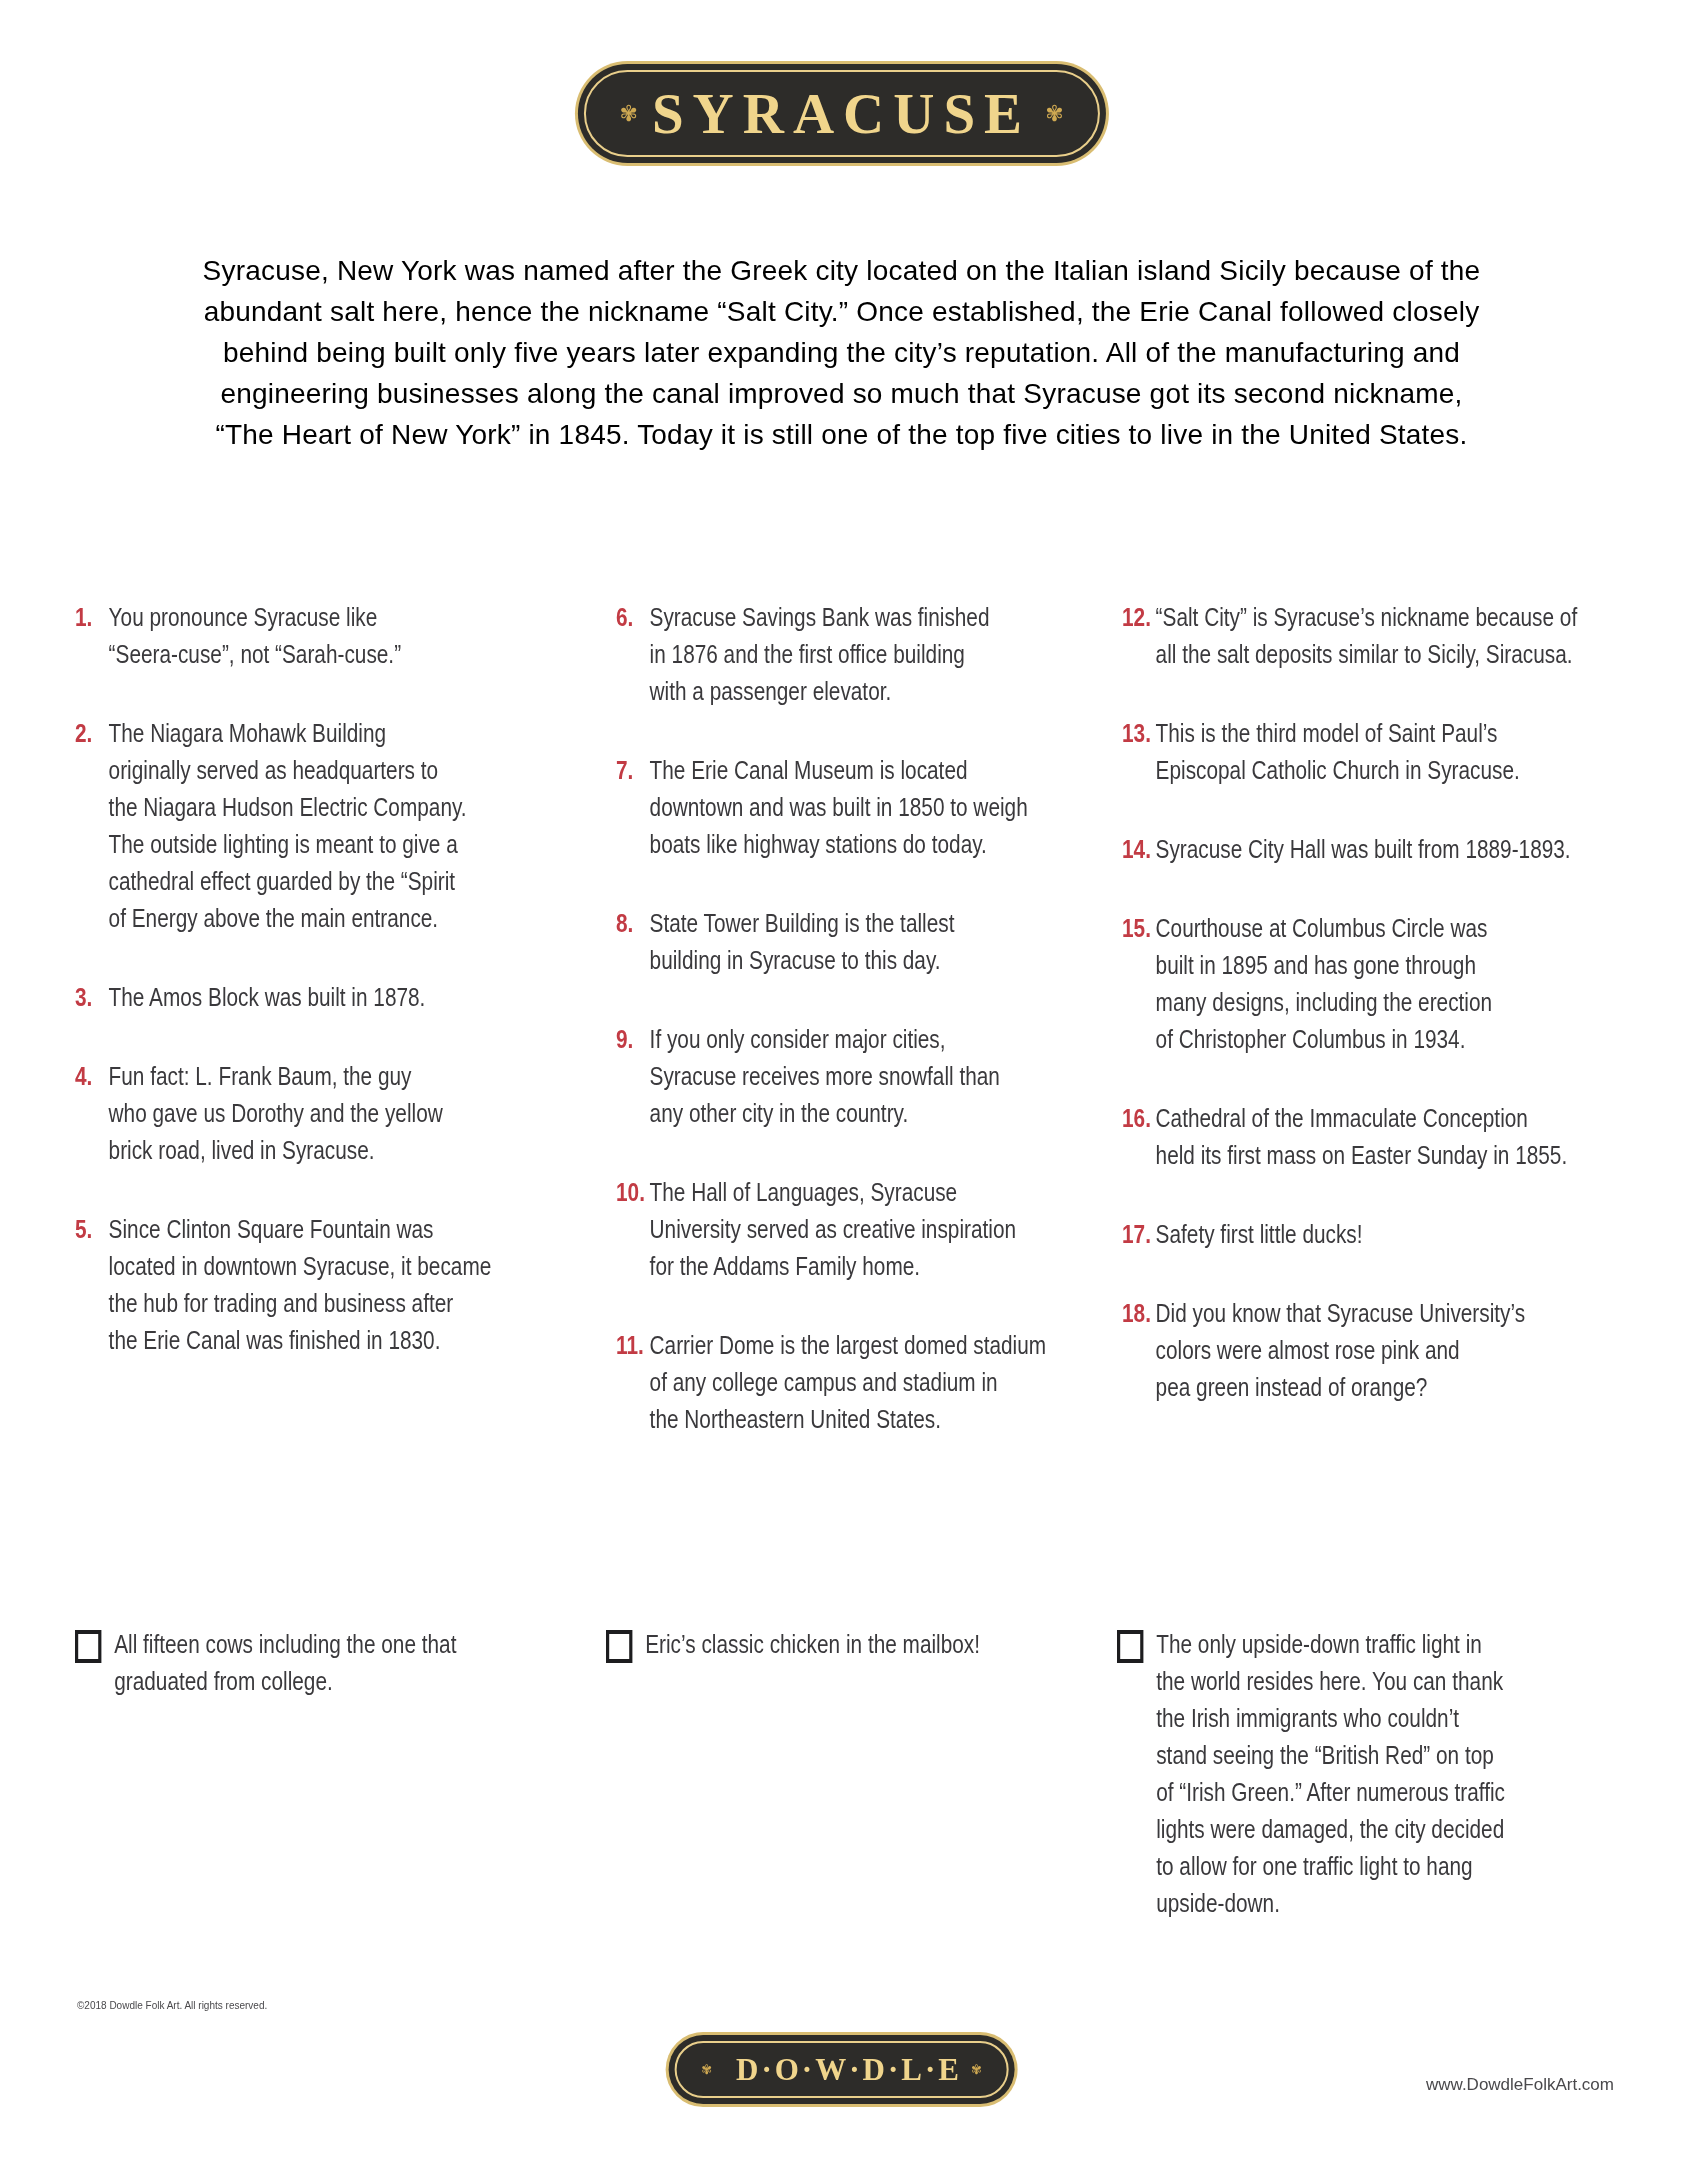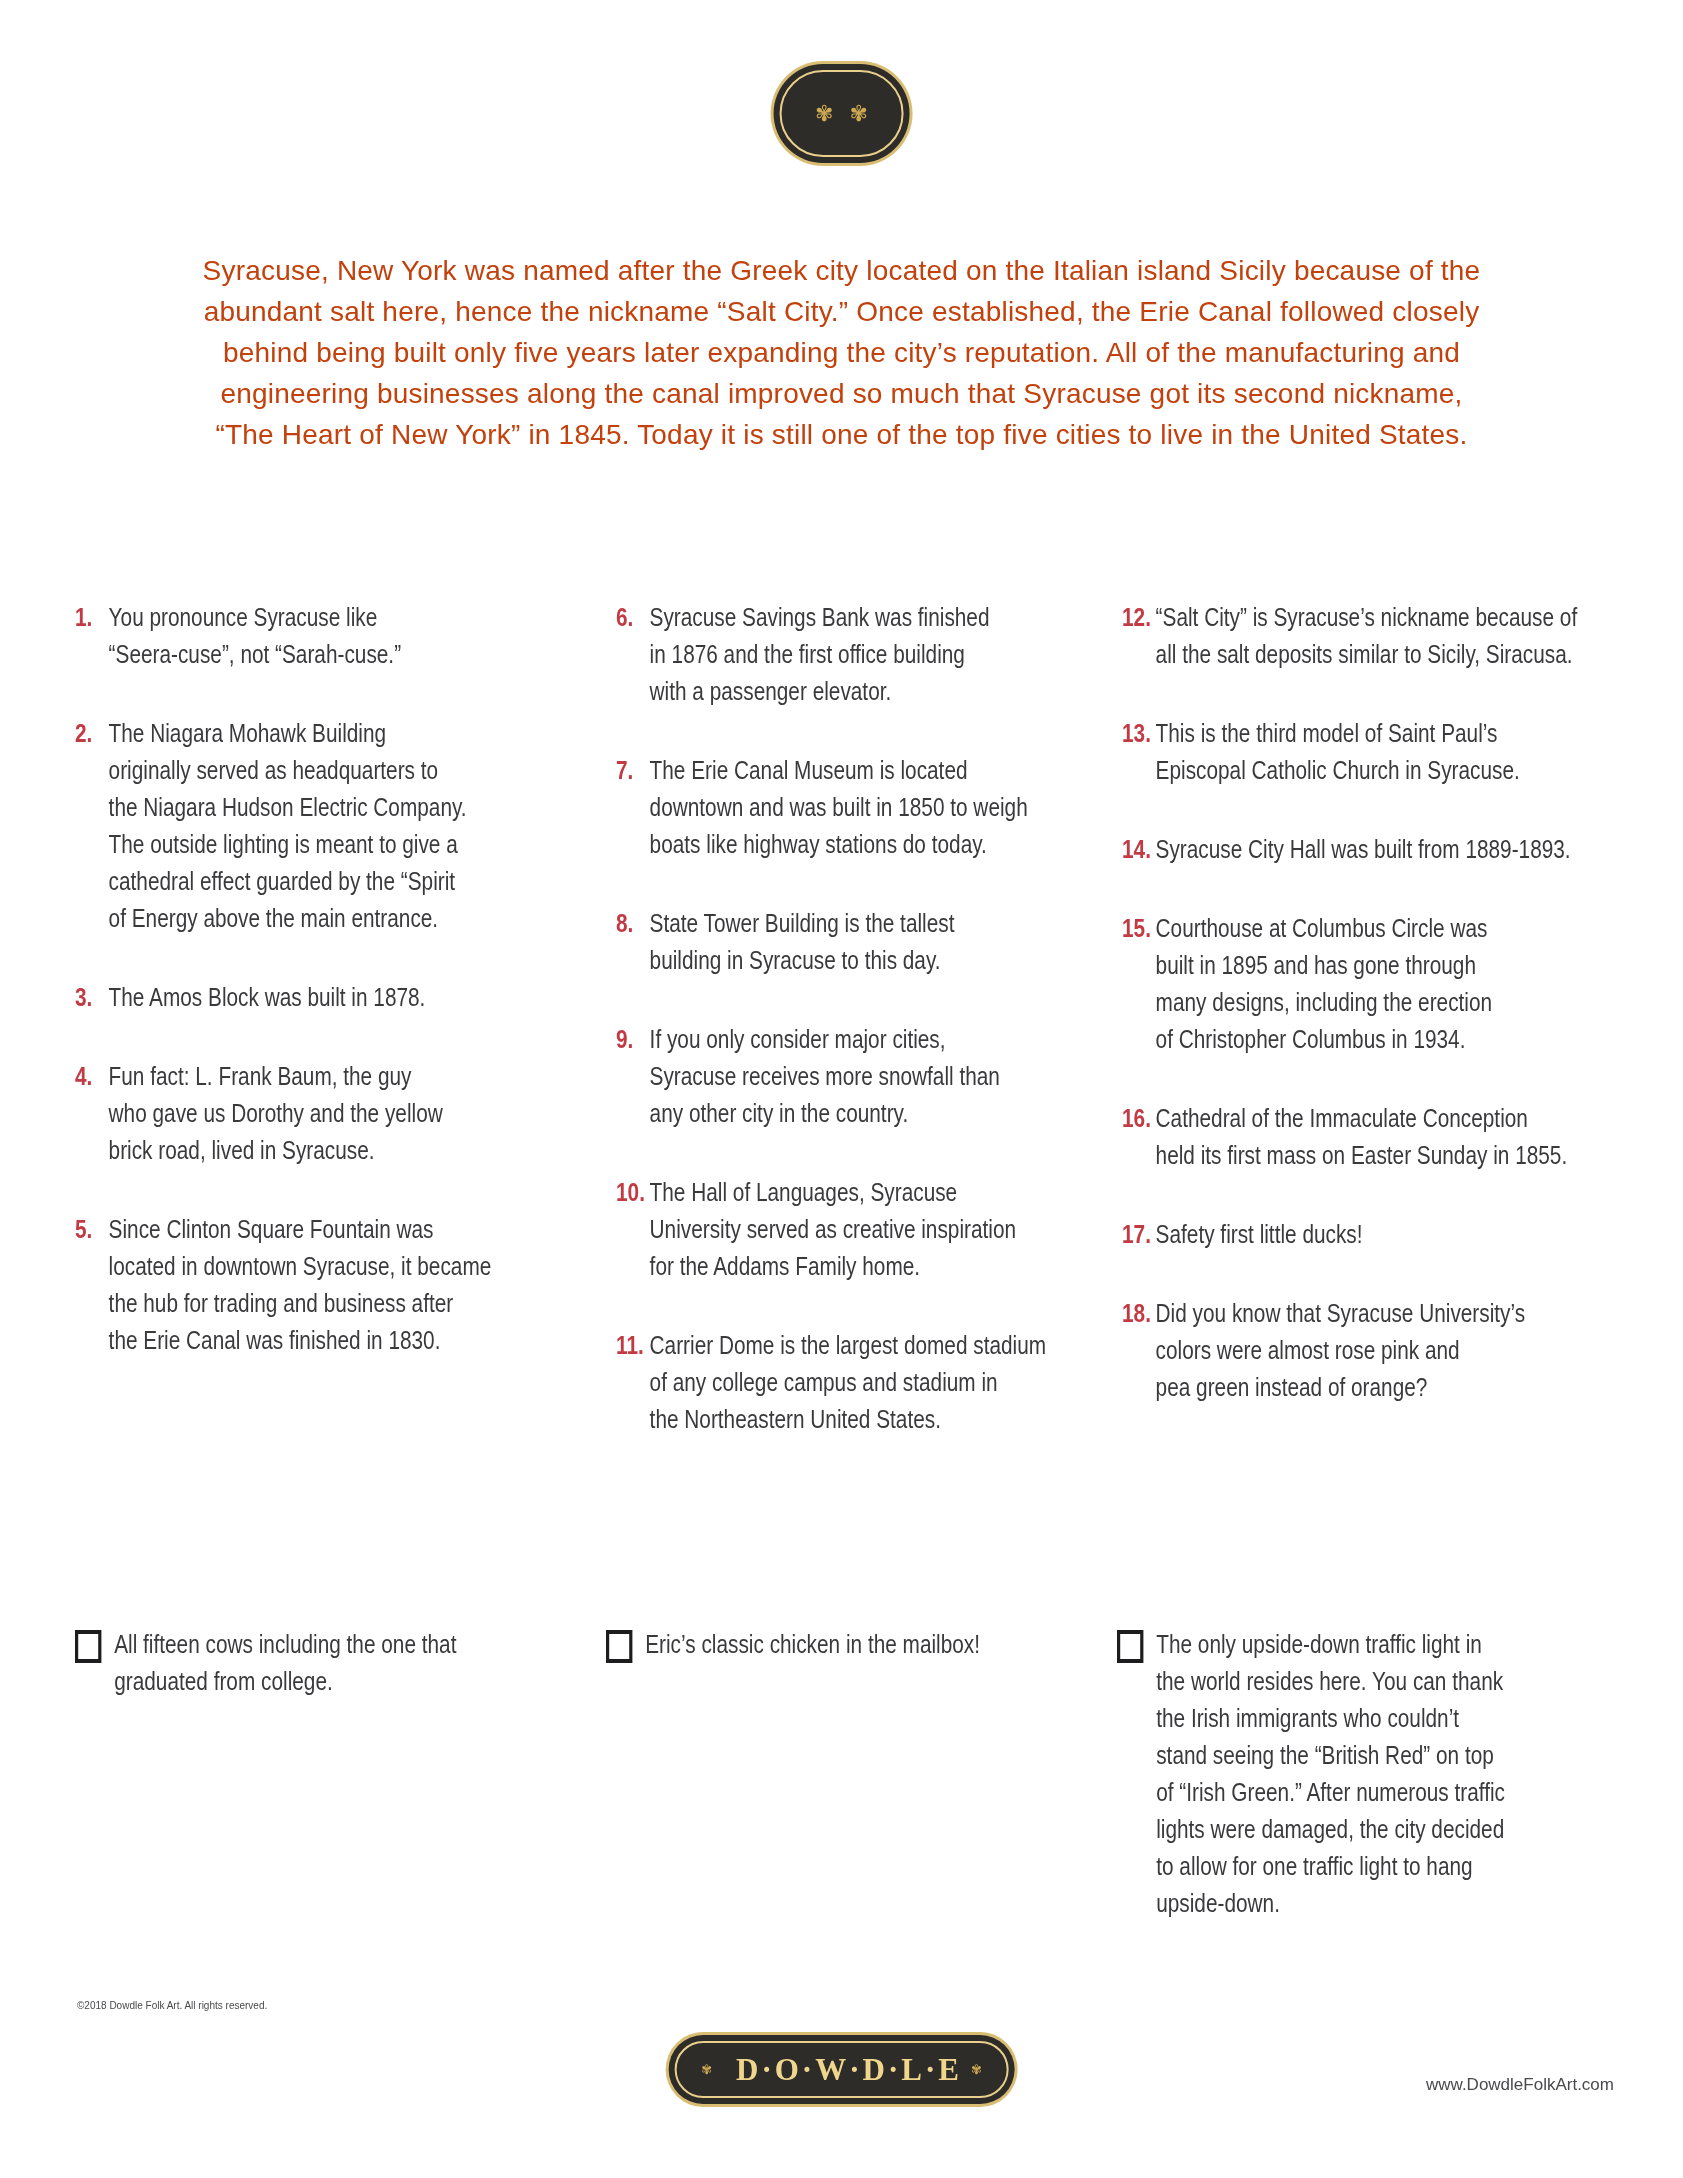--- a/index.html
+++ b/index.html
@@ -25,21 +25,21 @@
   .plaque-lg .plaque-text { font-size:57px; letter-spacing:9px; padding:0 6px; }
   .plaque-sm .plaque-text { font-size:31px; letter-spacing:3px; padding:0 4px;margin-left:15px; }
   .orn { color:#cfa952; line-height:1; }
   .plaque-lg .orn { font-size:22px; margin:0 8px; }
   .plaque-sm .orn { font-size:13px; margin:0 5px; }
 
   
   .intro {
     position:absolute; top:250px; left:119px; right:119px;
     text-align:center; font-size:28px; line-height:41px;
-    color:#c2410c; white-space:pre-line; letter-spacing:0.2px;
+    color:#000000; white-space:pre-line; letter-spacing:0.2px;
   }
 
   
   .facts-col { position:absolute; top:599px; }
   .col-1 { left:75px;  width:554px; }
   .col-2 { left:616px; width:594px; }
   .col-3 { left:1122px; width:634px; }
   .fact {
     display:flex; align-items:flex-start;
     transform:scaleX(0.80); transform-origin:0 0;
@@ -83,20 +83,21 @@
     position:absolute; right:69px; top:2075px; font-size:17px; color:#4a494c;
   }
 </style>
 </head>
 <body>
 
 <div class="page">
 
   <div class="plaque plaque-lg">
     <span class="orn">✾</span>
+    <span class="plaque-text">SYRACUSE</span>
     <span class="orn">✾</span>
   </div>
 
   <div class="intro">Syracuse, New York was named after the Greek city located on the Italian island Sicily because of the
 abundant salt here, hence the nickname “Salt City.” Once established, the Erie Canal followed closely
 behind being built only five years later expanding the city’s reputation. All of the manufacturing and
 engineering businesses along the canal improved so much that Syracuse got its second nickname,
 “The Heart of New York” in 1845. Today it is still one of the top five cities to live in the United States.</div>
 
   <div class="facts-col col-1">

